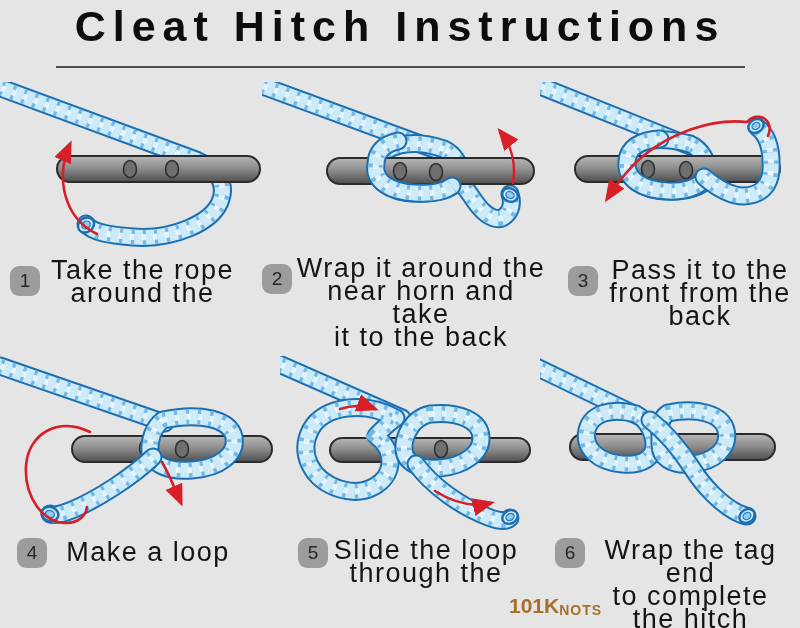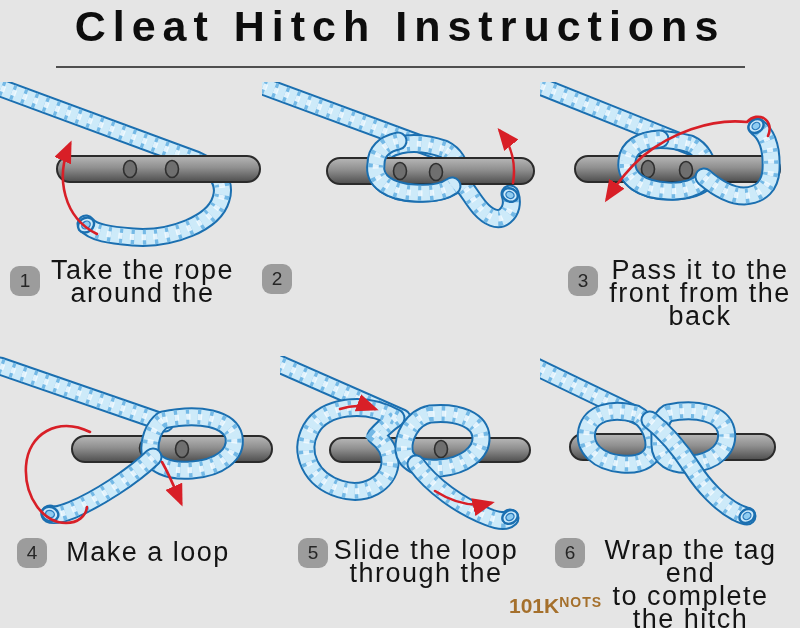--- a/index.html
+++ b/index.html
@@ -7,21 +7,21 @@
          font-family:"Liberation Sans", sans-serif;}
   .title{position:absolute;left:0;top:2px;width:100%;text-align:center;font-size:43px;
          font-weight:700;letter-spacing:7px;color:#0d0d0d;white-space:nowrap;}
   .rule{position:absolute;left:56px;top:66px;width:689px;height:2px;background:#4f4f4f;}
   .panel{position:absolute;}
   .badge{position:absolute;width:30px;height:30px;border-radius:9px;background:#9c9c9c;
          color:#262626;font-size:19px;display:flex;align-items:center;justify-content:center;}
   .cap{position:absolute;text-align:center;font-size:27px;line-height:23px;
        letter-spacing:1.5px;color:#141414;}
   .logo{position:absolute;left:509px;top:594px;color:#a5702c;font-weight:700;display:flex;
-        align-items:flex-start;}
+        align-items:flex-end;}
   .logo .p1{font-size:21px;}
   .logo .p2{font-size:14px;letter-spacing:1px;position:relative;}
   
   .ro{fill:none;stroke:#1b6fb0;stroke-width:19;stroke-linecap:round;stroke-linejoin:round}
   .rf{fill:none;stroke:#cdeaf9;stroke-width:15;stroke-linecap:round;stroke-linejoin:round}
   .rs{fill:none;stroke:#74b9e6;stroke-width:15;stroke-dasharray:3.2 8.4}
   .rh{fill:none;stroke:#f4fbff;stroke-width:6;stroke-dasharray:4.5 7.1;opacity:.85}
   .cleat{fill:url(#gc);stroke:#2b2b2b;stroke-width:2}
   .hole{fill:#6f6f6f;stroke:#2f2f2f;stroke-width:1.6}
   .cap-o{fill:#cdeafb;stroke:#1b6fb0;stroke-width:2.4}
@@ -241,20 +241,25 @@
   <div class="badge" style="left:568px;top:266px">3</div>
   <div class="badge" style="left:17px;top:538px">4</div>
   <div class="badge" style="left:298px;top:538px">5</div>
   <div class="badge" style="left:555px;top:538px">6</div>
 
   
   <div class="cap" style="left:30px;top:259px;width:225px">
     <div>Take the rope</div>
     <div>around the</div>
   </div>
+  <div class="cap" style="left:296px;top:257px;width:250px">
+    <div>Wrap it around the</div>
+    <div>near horn and take</div>
+    <div>it to the back</div>
+  </div>
   <div class="cap" style="left:600px;top:259px;width:200px">
     <div>Pass it to the</div>
     <div>front from the</div>
     <div>back</div>
   </div>
   <div class="cap" style="left:58px;top:541px;width:180px">
     <div>Make a loop</div>
     <div></div>
     <div></div>
   </div>

